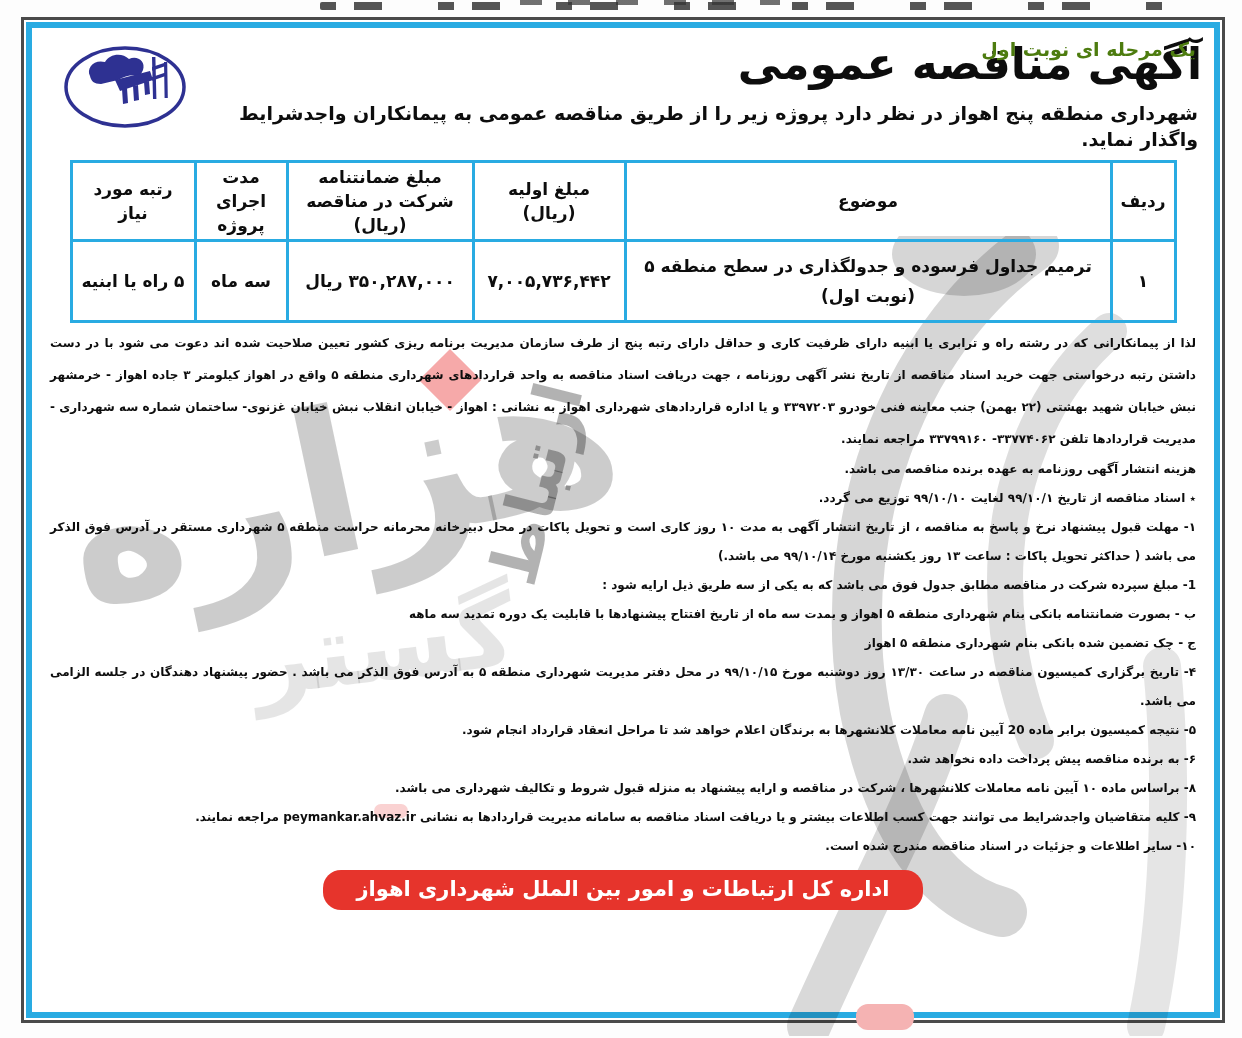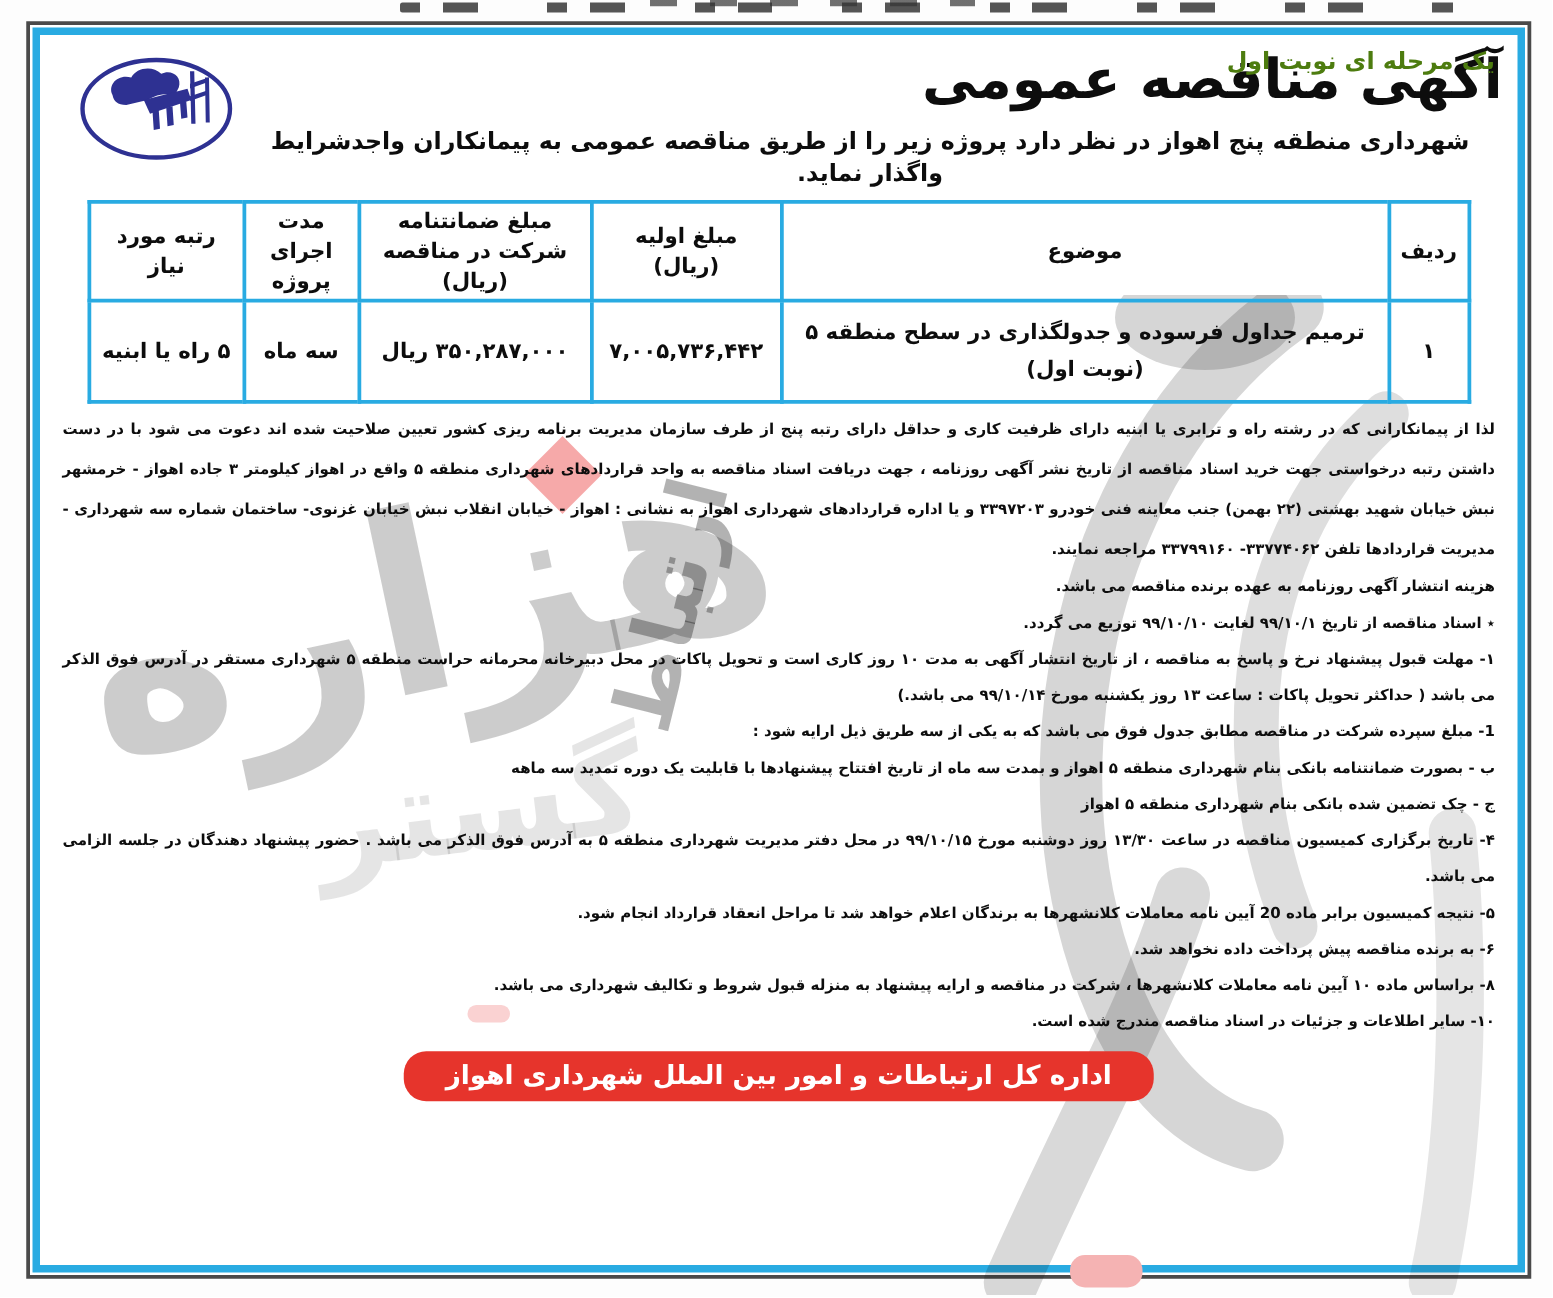--- a/index.html
+++ b/index.html
@@ -46,21 +46,21 @@
 
   
   .hdr{position:relative;height:118px;}
   .stage-note{position:absolute;top:2px;right:6px;font-size:19px;font-weight:bold;color:#4d7c0f;}
   .logo-box{position:absolute;top:8px;left:16px;width:130px;height:86px;}
   .doc-title{
     font-size:44px;font-weight:bold;letter-spacing:-1px;
     padding-top:2px;line-height:52px;
   }
   .doc-subtitle{
-    font-size:19px;font-weight:bold;text-align:center;margin:10px 4px 0 150px;line-height:26px;
+    font-size:19px;font-weight:bold;text-align:right;margin:10px 4px 0 150px;line-height:26px;
   }
 
   
   table.tender{
     border-collapse:collapse;margin:6px auto 4px;direction:rtl;table-layout:fixed;
     width:1104px;background:transparent;
   }
   table.tender th,table.tender td{
     border:3px solid #29abe2;text-align:center;vertical-align:middle;
     font-weight:bold;padding:2px 6px;background:transparent;
@@ -158,20 +158,21 @@
           <p>هزینه انتشار آگهی روزنامه به عهده برنده مناقصه می باشد.</p>
           <p>٭ اسناد مناقصه از تاریخ ۹۹/۱۰/۱ لغایت ۹۹/۱۰/۱۰ توزیع می گردد.</p>
           <p>۱- مهلت قبول پیشنهاد نرخ و پاسخ به مناقصه ، از تاریخ انتشار آگهی به مدت ۱۰ روز کاری است و تحویل پاکات در محل دبیرخانه محرمانه حراست منطقه ۵ شهرداری مستقر در آدرس فوق الذکر می باشد ( حداکثر تحویل پاکات : ساعت ۱۳ روز یکشنبه مورخ ۹۹/۱۰/۱۴ می باشد.)</p>
           <p>1- مبلغ سپرده شرکت در مناقصه مطابق جدول فوق می باشد که به یکی از سه طریق ذیل ارایه شود :</p>
           <p>ب - بصورت ضمانتنامه بانکی بنام شهرداری منطقه ۵ اهواز و بمدت سه ماه از تاریخ افتتاح پیشنهادها با قابلیت یک دوره تمدید سه ماهه</p>
           <p>ج - چک تضمین شده بانکی بنام شهرداری منطقه ۵ اهواز</p>
           <p>۴- تاریخ برگزاری کمیسیون مناقصه در ساعت ۱۳/۳۰ روز دوشنبه مورخ ۹۹/۱۰/۱۵ در محل دفتر مدیریت شهرداری منطقه ۵ به آدرس فوق الذکر می باشد . حضور پیشنهاد دهندگان در جلسه الزامی می باشد.</p>
           <p>۵- نتیجه کمیسیون برابر ماده 20 آیین نامه معاملات کلانشهرها به برندگان اعلام خواهد شد تا مراحل انعقاد قرارداد انجام شود.</p>
           <p>۶- به برنده مناقصه پیش پرداخت داده نخواهد شد.</p>
           <p>۸- براساس ماده ۱۰ آیین نامه معاملات کلانشهرها ، شرکت در مناقصه و ارایه پیشنهاد به منزله قبول شروط و تکالیف شهرداری می باشد.</p>
+          <p>۹- کلیه متقاضیان واجدشرایط می توانند جهت کسب اطلاعات بیشتر و یا دریافت اسناد مناقصه به سامانه مدیریت قراردادها به نشانی peymankar.ahvaz.ir مراجعه نمایند.</p>
           <p>۱۰- سایر اطلاعات و جزئیات در اسناد مناقصه مندرج شده است.</p>
         </div>
 
         <div class="dept-badge">اداره کل ارتباطات و امور بین الملل شهرداری اهواز</div>
 
       </div>
     </div>
   </div>
 </div>
 

